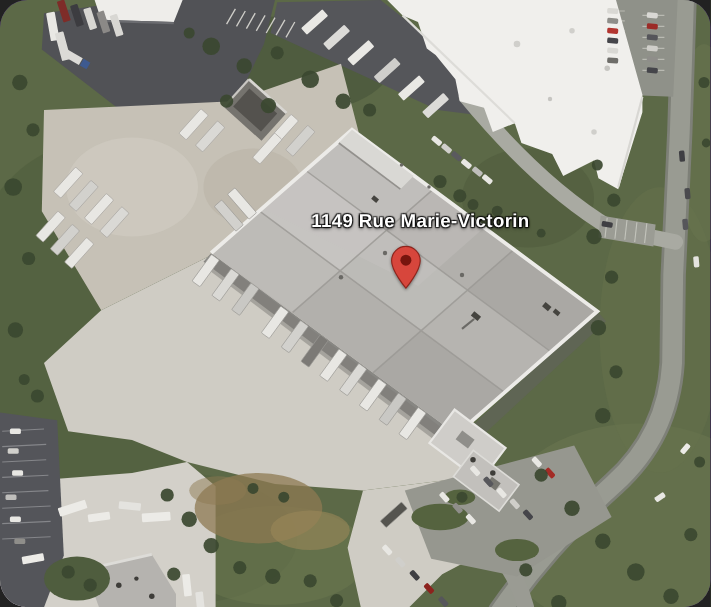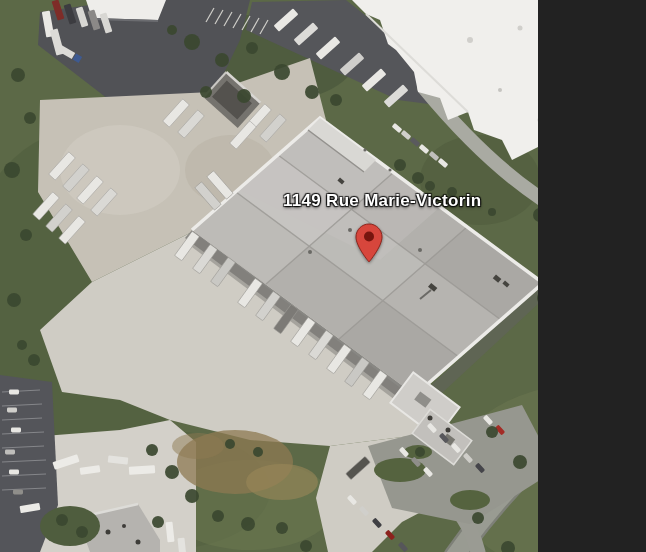--- a/index.html
+++ b/index.html
@@ -1,19 +1,19 @@
 <!DOCTYPE html>
 <html style="--pin-body: #d7463c; --pin-outline: #8e241c; --pin-dot: #77150e; --label-color: #ffffff;"><head>
 <meta charset="utf-8">
 <style>
   html,body{margin:0;padding:0;background:#222;}
   .stage{
-    position:relative;width:538px;height:552px;overflow:hidden;
+    position:relative;width:646px;height:552px;overflow:hidden;
     font-family:"Liberation Sans",sans-serif;
-    background:#4c1d95;cursor:grab;
+    background:#4c1d95;cursor:grab;border-radius:25px;
   }
   .stage svg{position:absolute;left:0;top:0;display:block;}
   .addr-label{
     position:absolute;left:283px;top:191px;
     font-size:17px;font-weight:700;letter-spacing:.3px;white-space:nowrap;
     color:var(--label-color,#fff);
     text-shadow:-1px -1px 1px rgba(0,0,0,.75), 1px -1px 1px rgba(0,0,0,.75),
                 -1px 1px 1px rgba(0,0,0,.75), 1px 1px 1px rgba(0,0,0,.75),
                 0 2px 3px rgba(0,0,0,.55);
     pointer-events:none;

